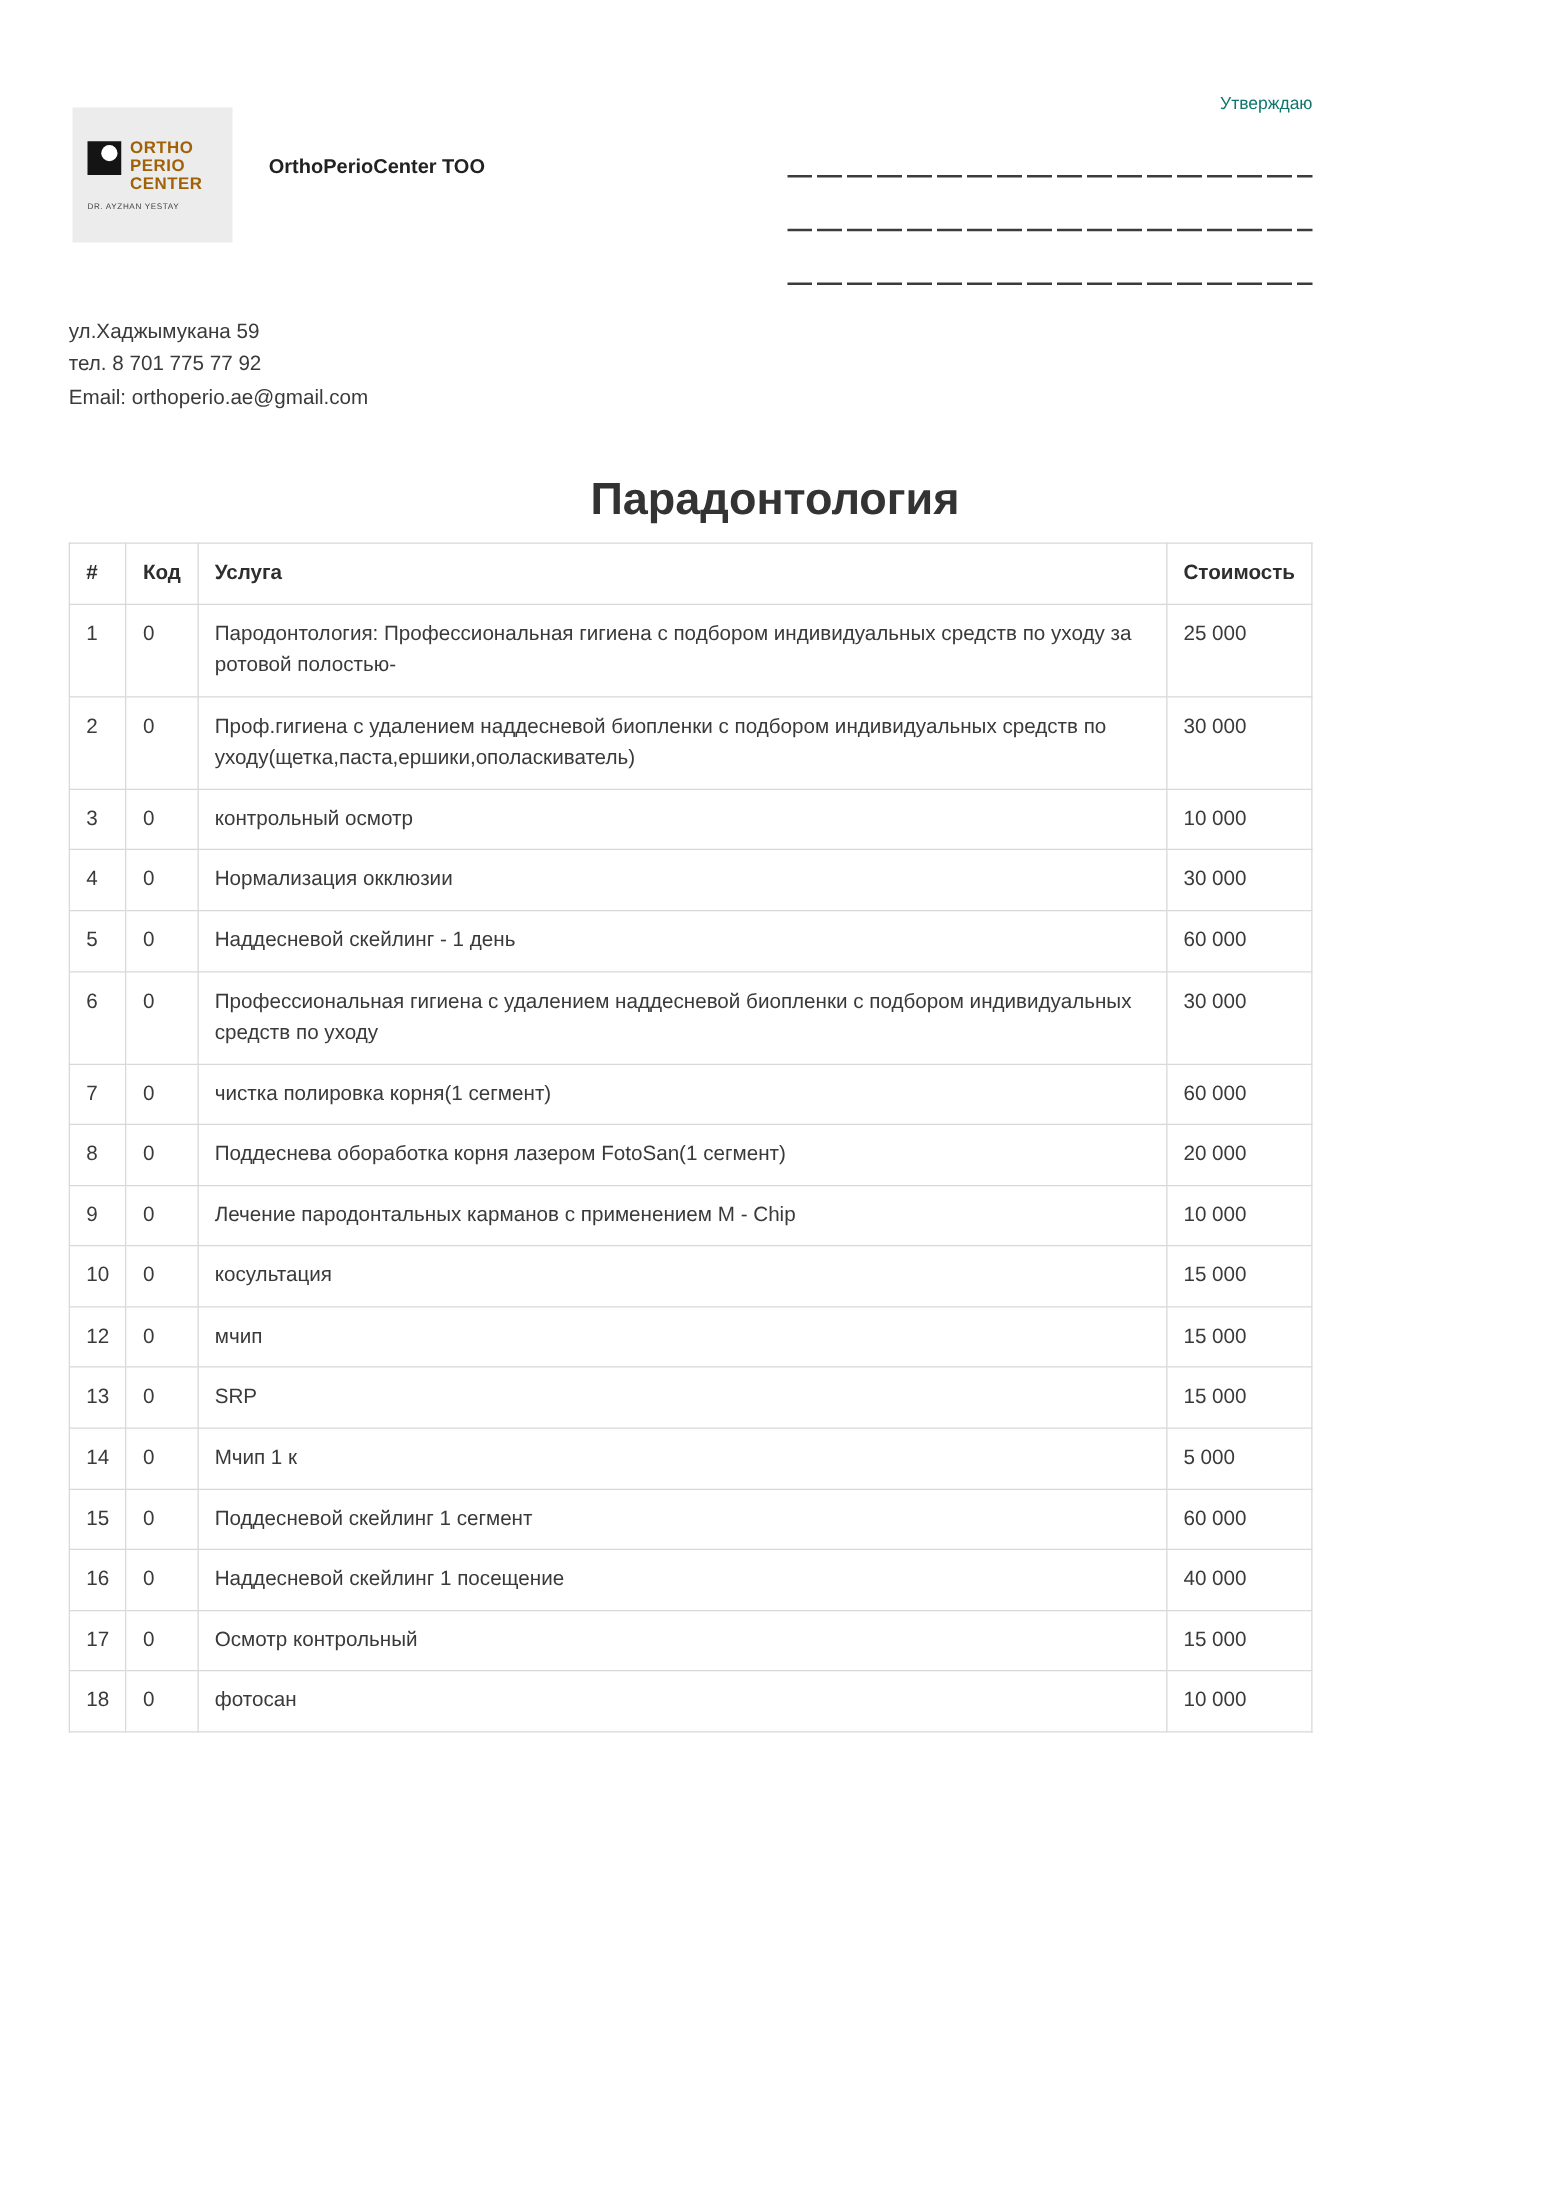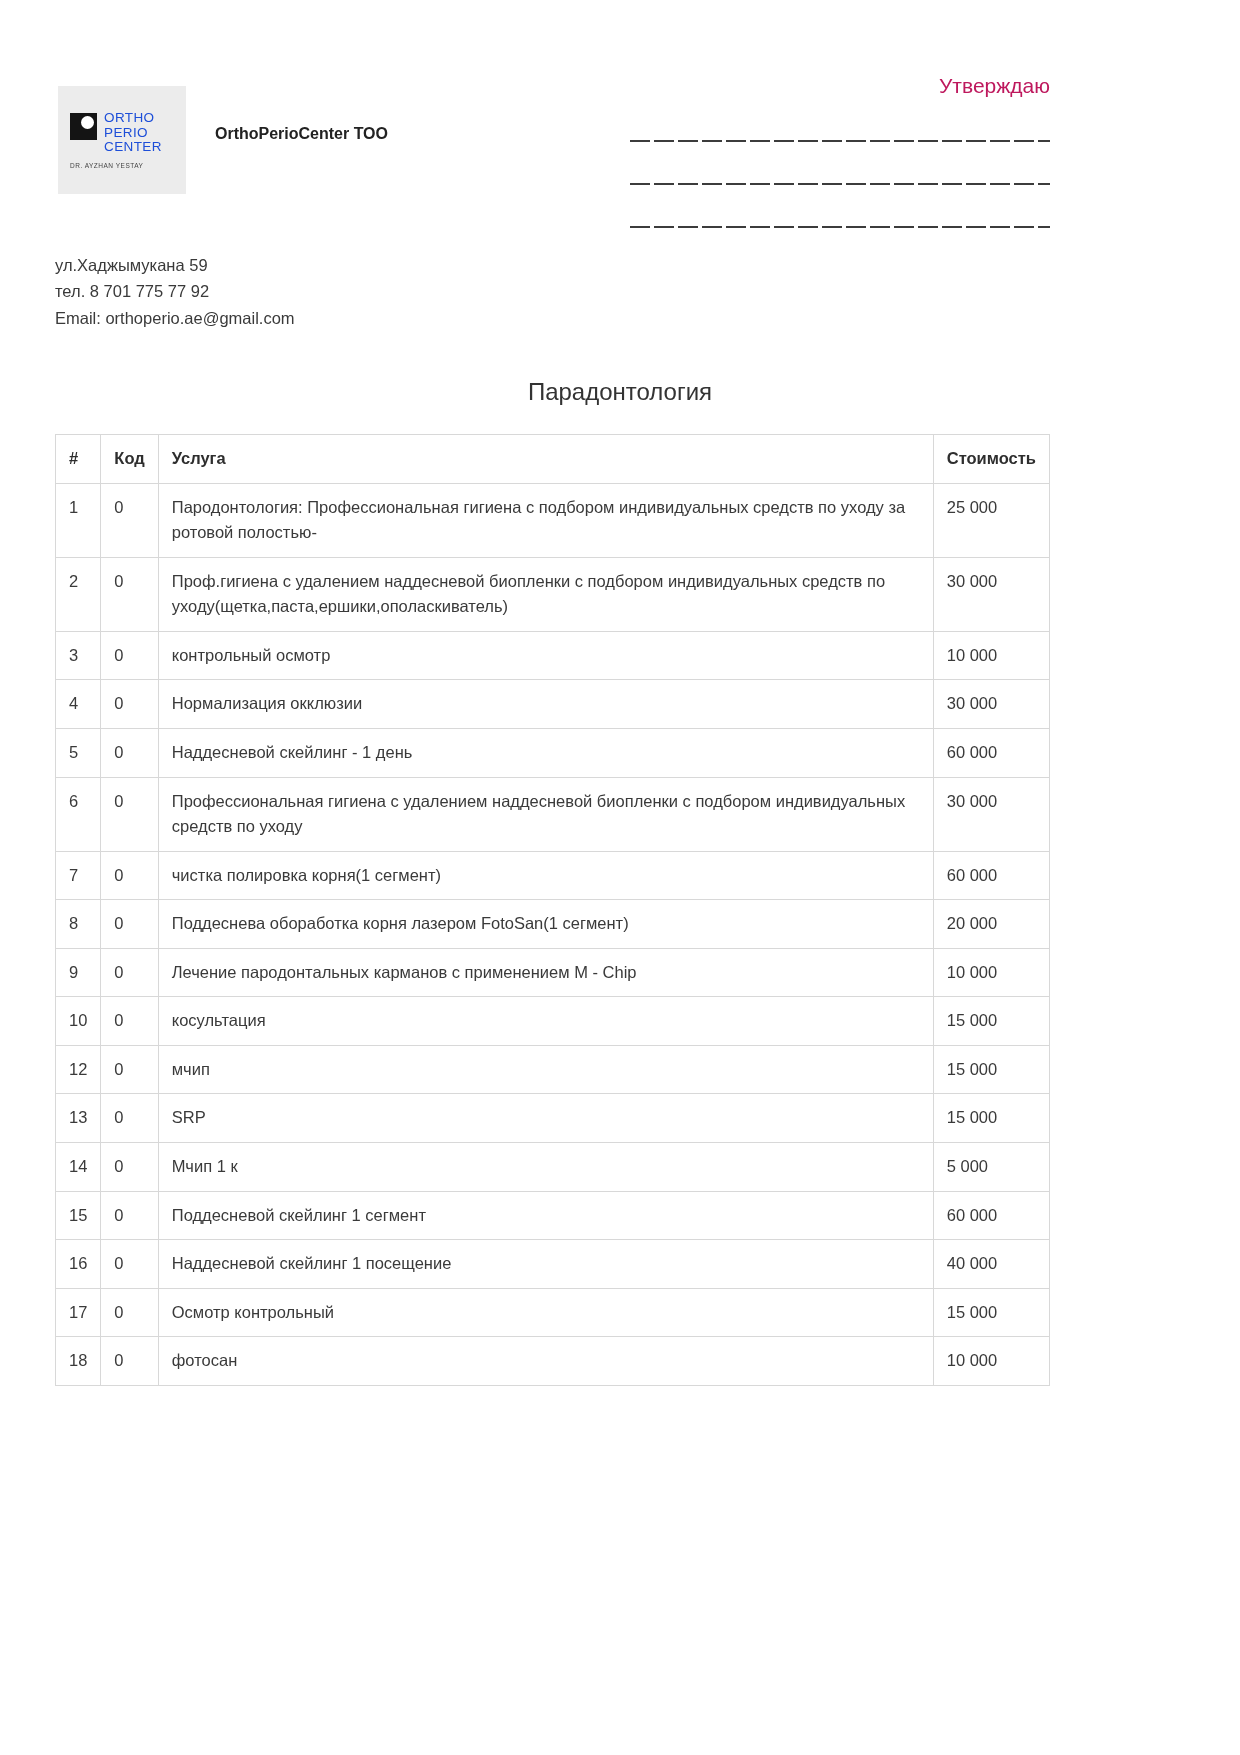--- a/index.html
+++ b/index.html
@@ -13,22 +13,22 @@
     font-family: "Liberation Sans", "DejaVu Sans", sans-serif;
     color: #3a3a3a;
     overflow: hidden;
   }
 
   
   .approve {
     position: absolute;
     top: 74px;
     right: 190px;
-    font-size: 21px;
-    color: #be185d;
+    font-size: 14px;
+    color: #0f766e;
   }
   .logo-box {
     position: absolute;
     left: 58px;
     top: 86px;
     width: 128px;
     height: 108px;
     background: #ececec;
     display: flex;
     flex-direction: column;
@@ -44,21 +44,21 @@
     margin-top: 2px;
   }
   .logo-mark::after {
     content: "";
     position: absolute;
     right: 3px; top: 3px;
     width: 13px; height: 13px;
     background: #ffffff;
     border-radius: 50%;
   }
-  .logo-text { font-weight: 400; font-size: 13.5px; line-height: 1.08; color: #1d4ed8; letter-spacing: 0.4px; }
+  .logo-text { font-weight: 700; font-size: 13.5px; line-height: 1.08; color: #a16207; letter-spacing: 0.4px; }
   .logo-sub { font-size: 6.5px; color: #444; margin-top: 7px; letter-spacing: 0.5px; }
 
   .company-name {
     position: absolute;
     left: 215px;
     top: 125px;
     font-size: 16px;
     font-weight: 700;
     color: #222;
   }
@@ -86,22 +86,22 @@
     color: #3a3a3a;
   }
 
   
   .doc-title {
     position: absolute;
     top: 378px;
     left: 0;
     width: 100%;
     text-align: center;
-    font-size: 24px;
-    font-weight: 400;
+    font-size: 36px;
+    font-weight: 700;
     color: #333;
   }
 
   
   .table-wrap {
     position: absolute;
     left: 55px;
     top: 434px;
     width: 995px;
   }

